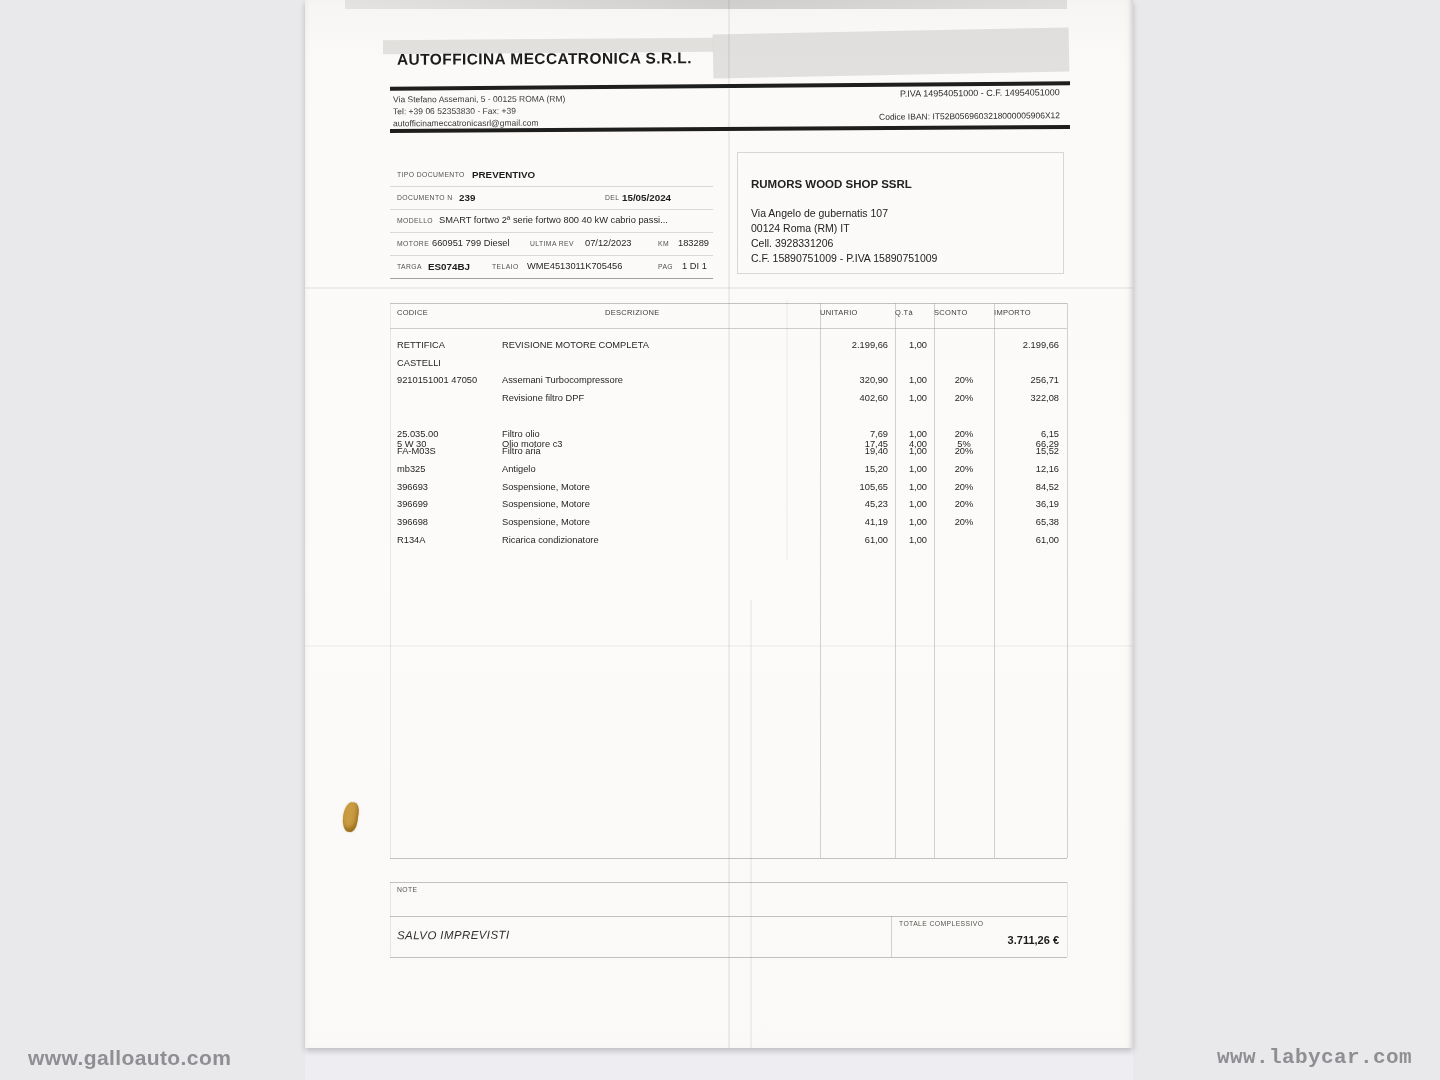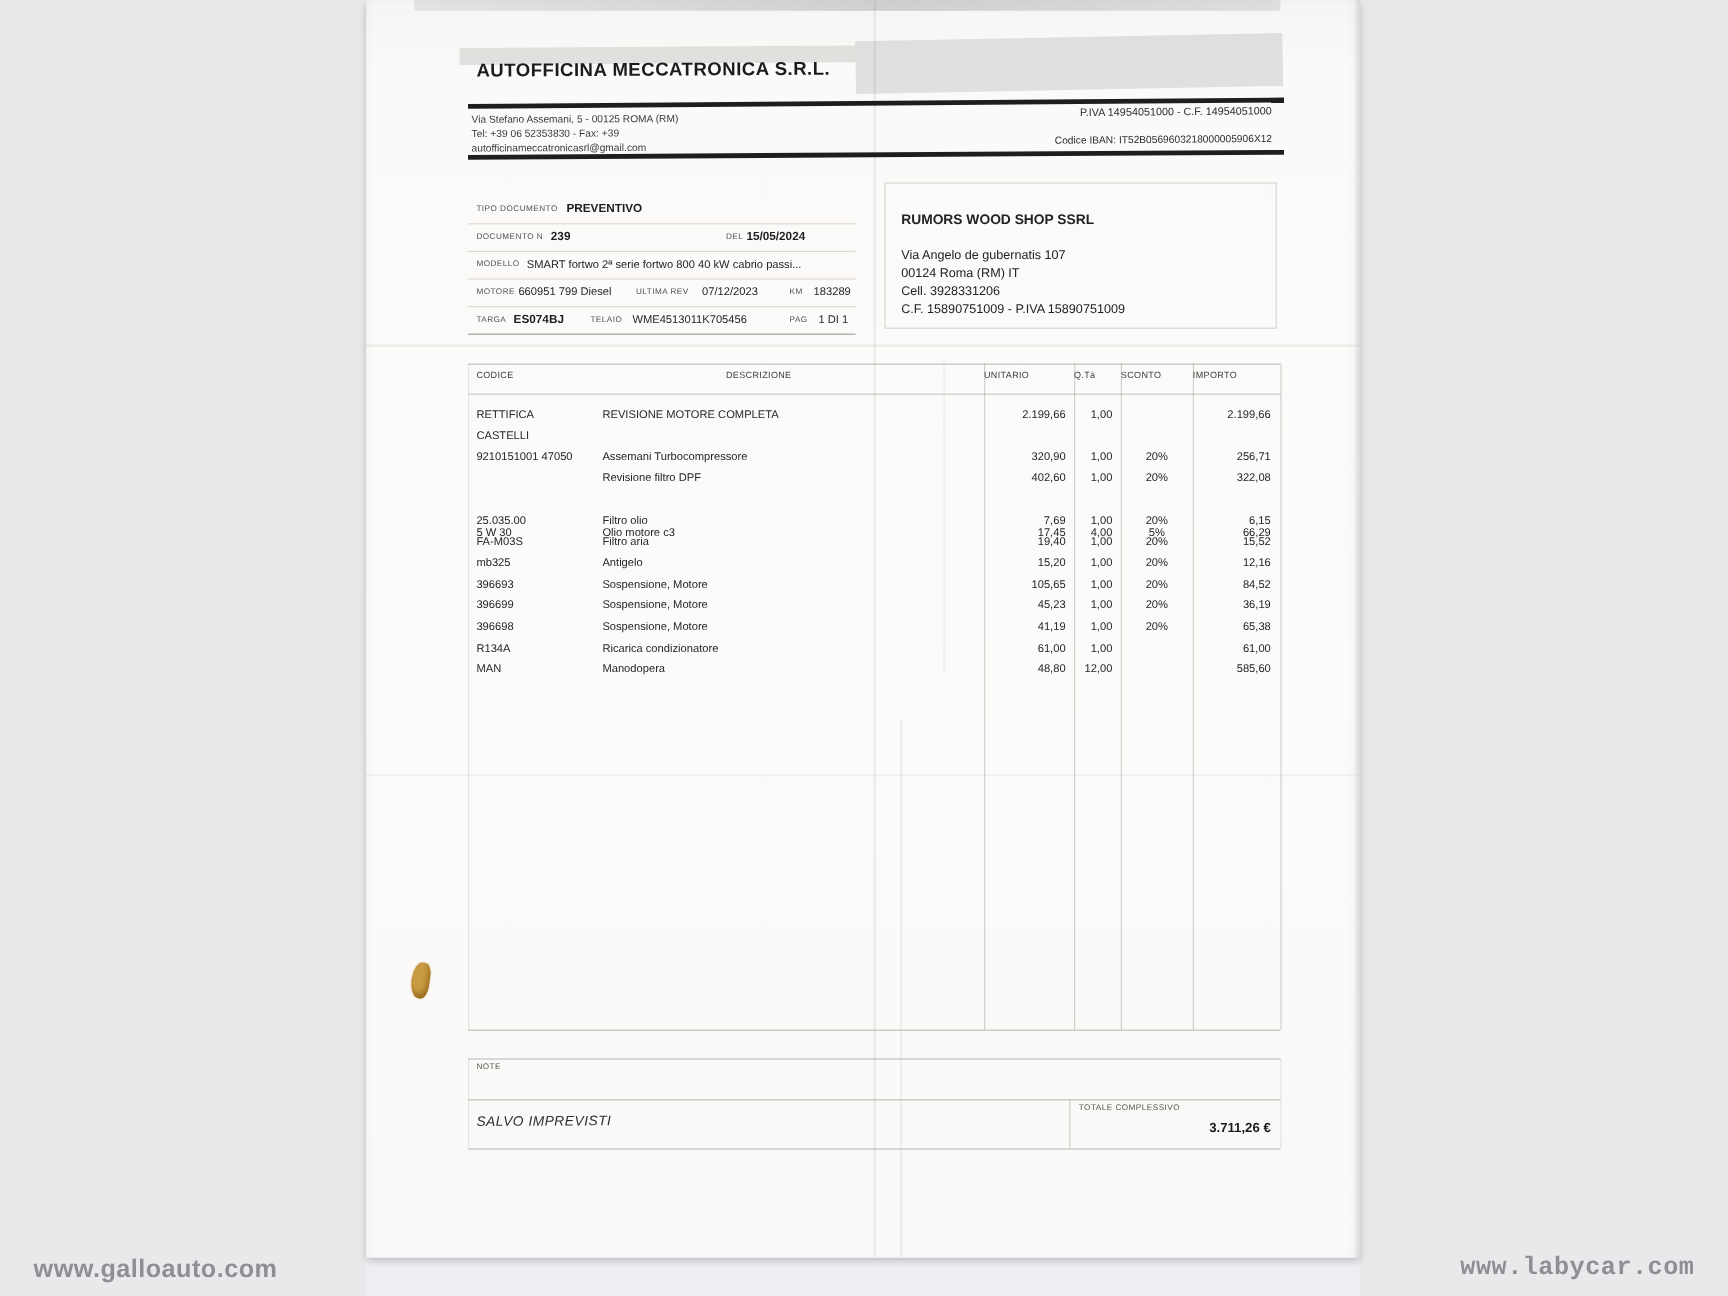--- a/index.html
+++ b/index.html
@@ -231,28 +231,20 @@
       <span class="c-imp">65,38</span>
     </div>
     <div class="abs trow" style="top:531px;">
       <span class="c-cod">R134A</span>
       <span class="c-des">Ricarica condizionatore</span>
       <span class="c-uni">61,00</span>
       <span class="c-qta">1,00</span>
       <span class="c-sco"></span>
       <span class="c-imp">61,00</span>
     </div>
-    <div class="abs trow" style="top:548px;">
-      <span class="c-cod">MAN</span>
-      <span class="c-des">Manodopera</span>
-      <span class="c-uni">48,80</span>
-      <span class="c-qta">12,00</span>
-      <span class="c-sco"></span>
-      <span class="c-imp">585,60</span>
-    </div>
 
     <div class="abs hline" style="top:882px;"></div>
     <div class="abs hline" style="top:916px;"></div>
     <div class="abs hline" style="top:957px;"></div>
     <div class="abs vline" style="left:85px;top:882px;height:75px;opacity:.5;"></div>
     <div class="abs vline" style="left:762px;top:882px;height:75px;opacity:.5;"></div>
     <div class="abs vline" style="left:586px;top:916px;height:41px;"></div>
     <span class="abs notelbl">NOTE</span>
     <span class="abs salvo">SALVO IMPREVISTI</span>
     <span class="abs totlbl">TOTALE COMPLESSIVO</span>

